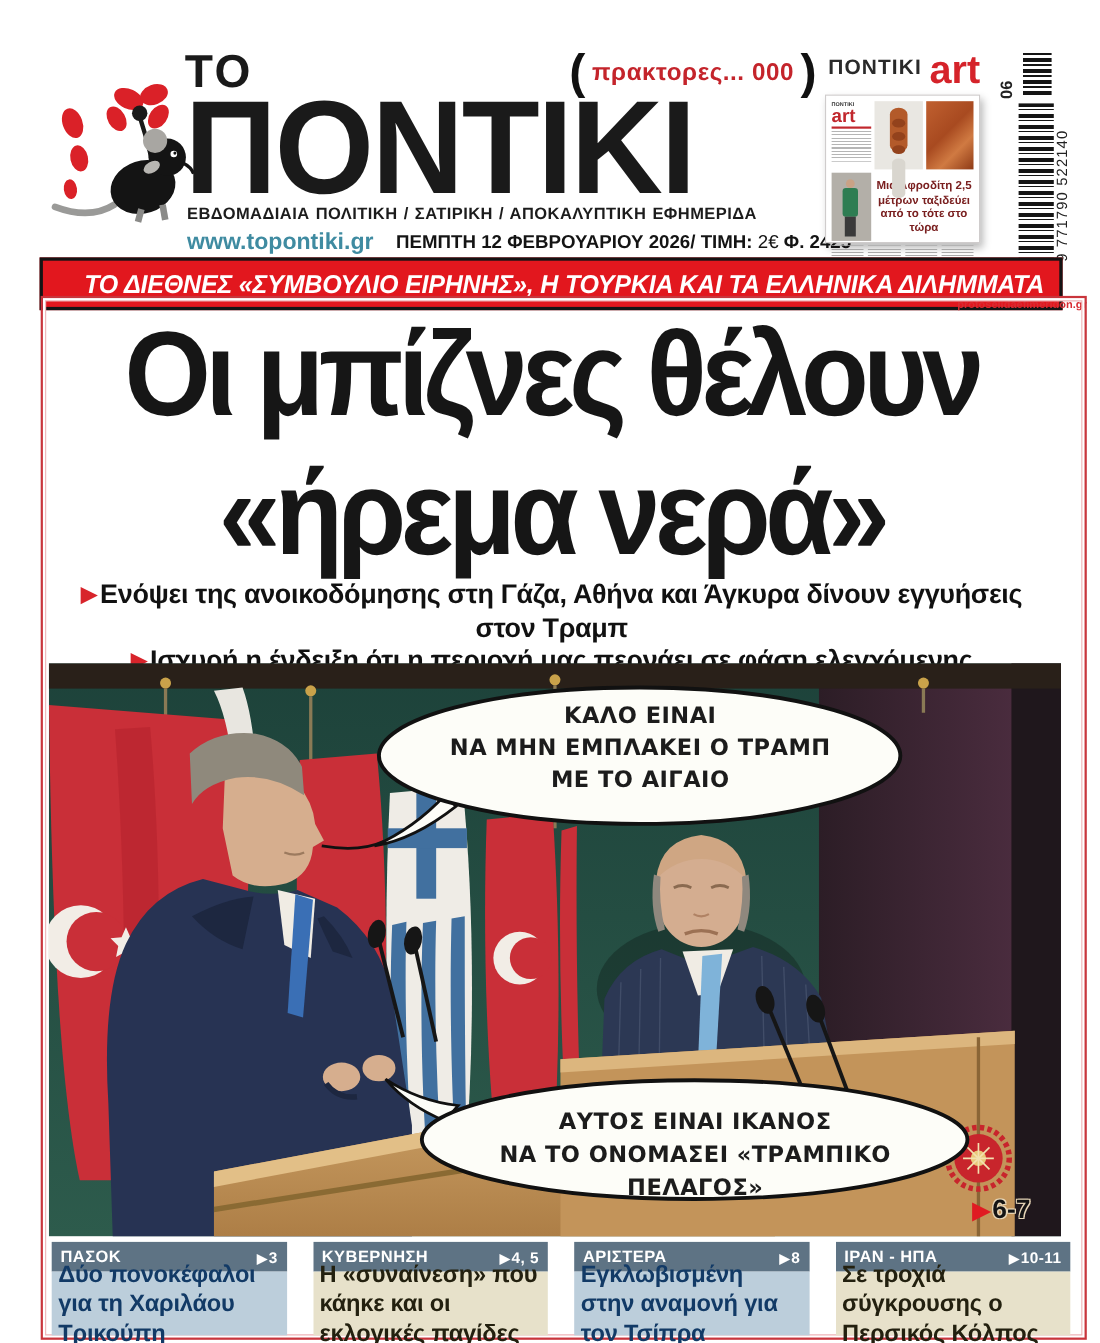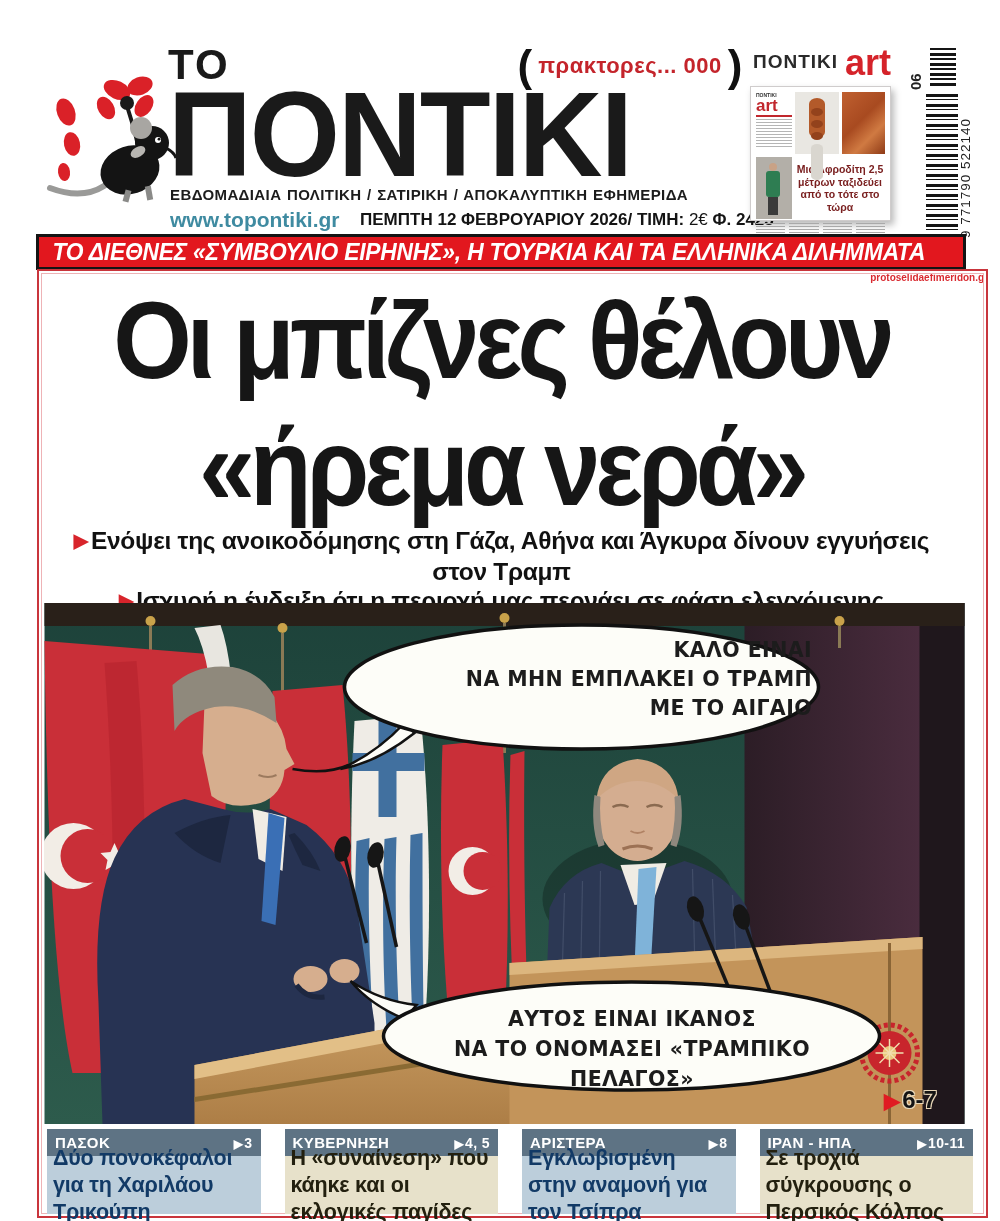--- a/index.html
+++ b/index.html
@@ -59,43 +59,43 @@
             background:repeating-linear-gradient(to bottom,#151515 0 2px, #fff 2px 5px, #151515 5px 8px, #fff 8px 10px); }
   .bc-main { position:absolute; left:23px; top:48px; width:32px; height:140px;
              background:repeating-linear-gradient(to bottom,#151515 0 3px, #fff 3px 5px, #151515 5px 6px,
              #fff 6px 10px, #151515 10px 13px, #fff 13px 15px, #151515 15px 16px, #fff 16px 20px); }
   .bc-issue { position:absolute; left:4px; top:44px; transform:rotate(-90deg); transform-origin:0 0;
               font-size:15px; font-weight:bold; color:#222; }
   .bc-num { position:absolute; left:55px; top:192px; transform:rotate(-90deg); transform-origin:0 0;
             width:146px; font-size:13.5px; color:#222; letter-spacing:1px; white-space:nowrap; }
 
   
-  .top-banner { position:absolute; left:36px; top:208px; width:930px; height:36px; background:#e2171e;
-                border:3px solid #141414; display:flex; align-items:center; justify-content:flex-start; }
+  .top-banner { position:absolute; left:36px; top:208px; width:930px; height:48px; background:#e2171e;
+                border:3px solid #141414; display:flex; align-items:center; justify-content:flex-end; }
   .top-banner span { color:#fff; font-size:23.5px; font-weight:bold; font-style:italic; letter-spacing:-0.2px;
                      white-space:nowrap; transform:scaleX(0.97); }
   .watermark { position:absolute; right:12px; top:246px; font-size:10px; font-weight:bold; color:#d92b31; }
   .content-frame { position:absolute; left:37px; top:243px; width:951px; height:949px;
                    border:2px solid #c9353c; box-shadow:inset 0 0 0 2px #ffffff, inset 0 0 0 3px #eeb3b6; }
 
   
   .headline { position:absolute; left:45px; top:252px; width:913px; text-align:center; color:#161616;
               font-weight:bold; font-size:101px; letter-spacing:-5px; line-height:117px;
               transform:scaleY(1.08); transform-origin:center top; }
   
   .bullets { position:absolute; left:45px; top:500px; width:913px; text-align:center; }
   .bullet-line { font-size:24.5px; font-weight:bold; color:#111; letter-spacing:-0.3px; line-height:29px; }
   .bullet-line .arr { color:#d8242b; font-size:19px; margin-right:3px; position:relative; top:-2px; }
 
   
   .photo { position:absolute; left:44px; top:577px; width:921px; height:521px; }
   .photo svg { width:100%; height:100%; display:block; }
   .bubble-text { position:absolute; text-align:center; font-weight:bold; color:#1c1c1c;
                  font-family:"DejaVu Sans", sans-serif; letter-spacing:0.4px; }
-  .bubble1-text { left:352px; top:610px; width:460px; font-size:20.5px; line-height:29px;text-align:right; }
+  .bubble1-text { left:352px; top:610px; width:460px; font-size:20.5px; line-height:29px; }
   .bubble2-text { left:398px; top:978px; width:468px; font-size:20.5px; line-height:30px; }
   .page-ref { position:absolute; left:884px; top:1060px; font-size:24px; font-weight:bold; color:#141414;
               text-shadow:-1px -1px 0 #e8d7b8, 1px -1px 0 #e8d7b8, -1px 1px 0 #e8d7b8, 1px 1px 0 #e8d7b8; }
   .page-ref .arr { color:#e01b22; text-shadow:none; font-size:21px; margin-right:2px; }
 
   
   .bottom-strip { position:absolute; left:47px; top:1103px; width:926px; display:flex; gap:24px; }
   .news-box { flex:1; }
   .nb-head { height:27px; background:#5e7384; color:#ffffff; display:flex; align-items:center;
              justify-content:space-between; padding:0 8px; font-size:15px; font-weight:bold; letter-spacing:0.4px; }

